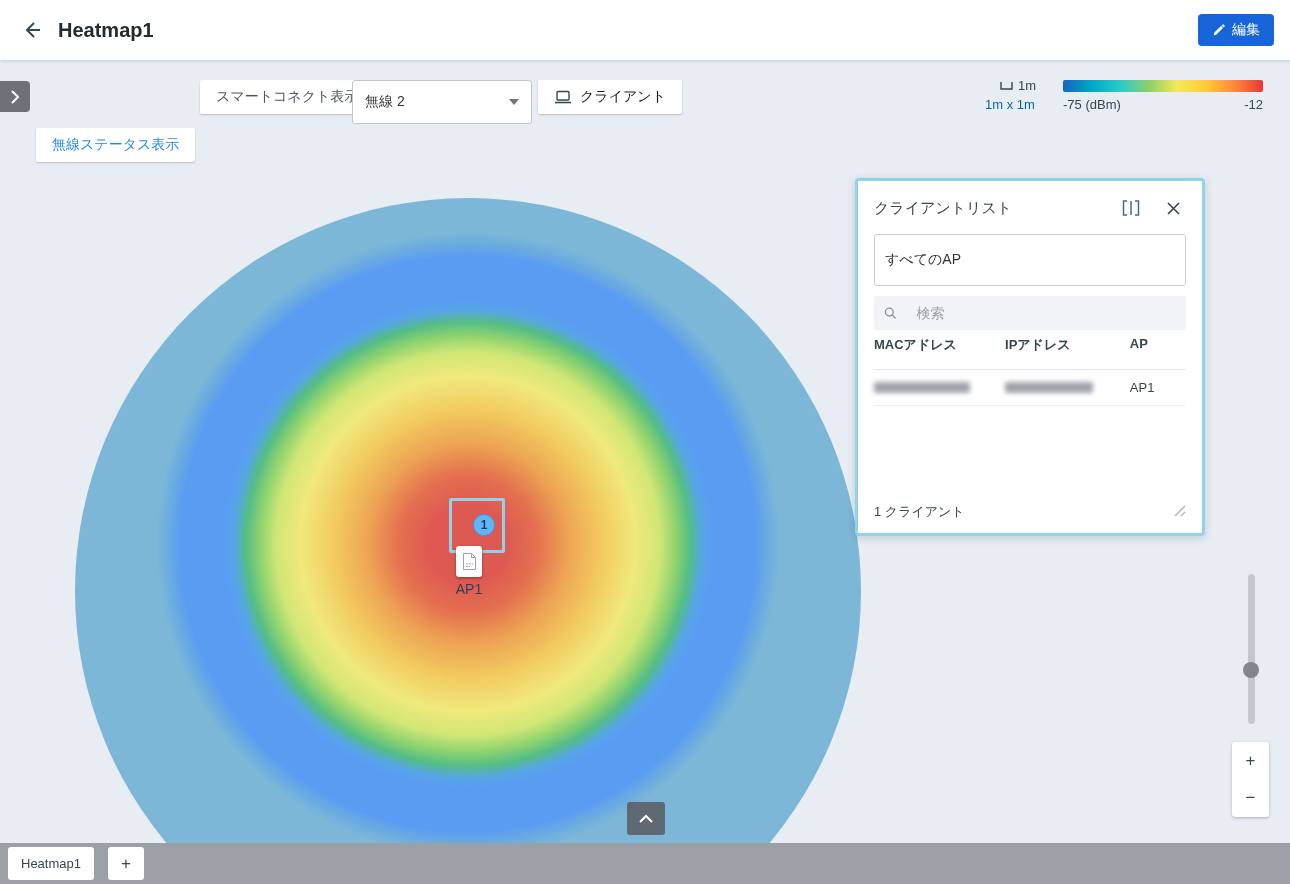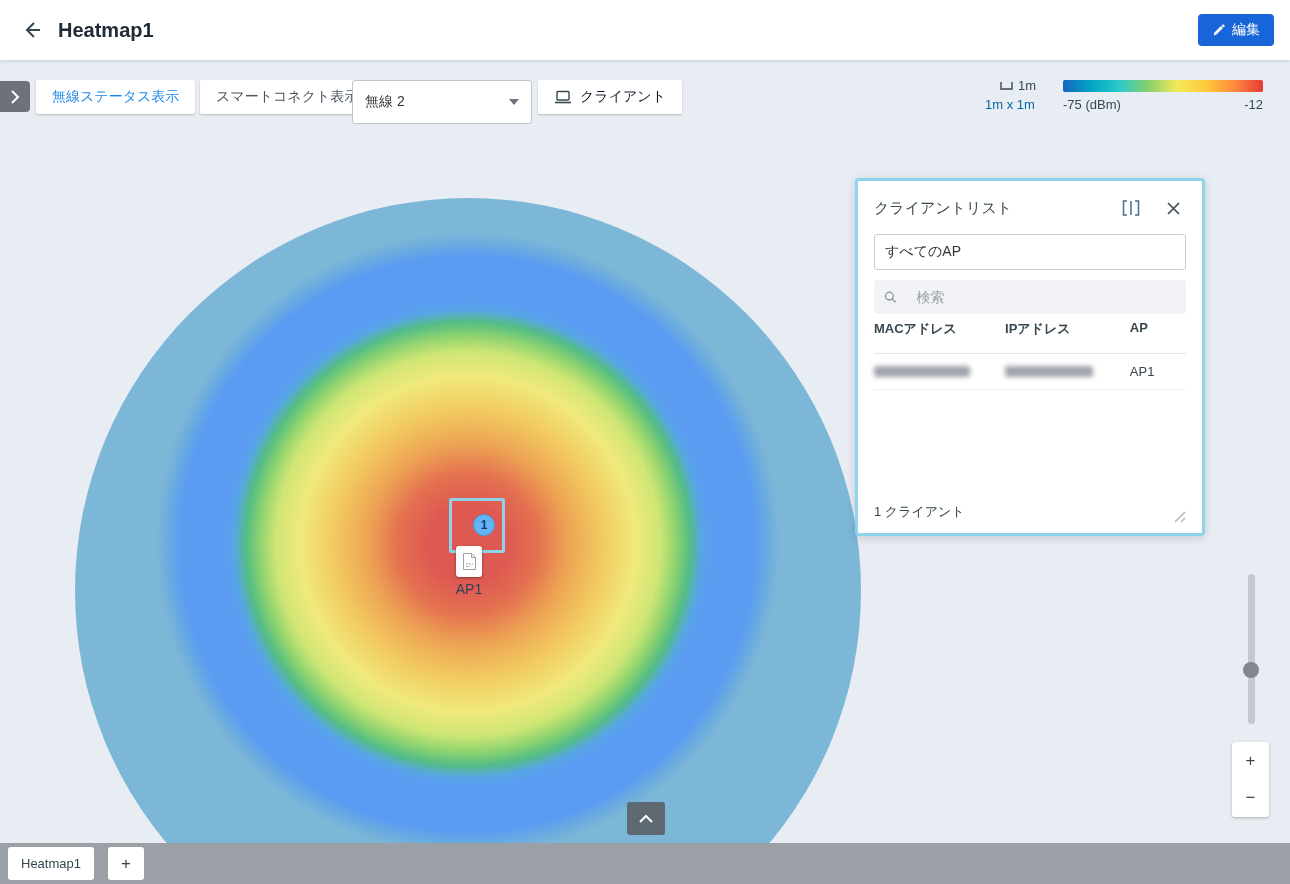--- a/index.html
+++ b/index.html
@@ -72,35 +72,35 @@
   
   .client-panel { position:absolute; left:855px; top:118px; width:350px; height:358px;
     background:#fff; border:3px solid #8fd4ec; border-radius:4px;
     box-shadow:0 2px 10px rgba(0,0,0,.15); z-index:30;
     display:flex; flex-direction:column; padding:14px 16px 10px 16px; }
   .cp-header { display:flex; align-items:center; }
   .cp-title { font-size:15px; color:#37474f; }
   .cp-icons { margin-left:auto; display:flex; align-items:center; gap:16px; }
   .icon-btn { border:none; background:transparent; cursor:pointer; width:26px; height:26px;
     display:flex; align-items:center; justify-content:center; }
-  .cp-filter { margin-top:13px; height:36px; width:100%; border:1px solid #c9ced6; border-radius:3px;
+  .cp-filter { margin-top:13px; height:52px; width:100%; border:1px solid #c9ced6; border-radius:3px;
     font-size:14px; color:#333; padding:0 10px; background:#fff;
     font-family:"Liberation Sans","DejaVu Sans",sans-serif; }
   .cp-search { margin-top:10px; height:34px; background:#f2f3f6; border-radius:3px;
     display:flex; align-items:center; padding:0 10px; gap:20px; }
   .cp-search input { border:none; background:transparent; outline:none; font-size:14px; color:#333;
     width:100%; font-family:"Liberation Sans","DejaVu Sans",sans-serif; }
   .cp-search input::placeholder { color:#9aa0a6; }
   .cp-table { margin-top:6px; width:100%; }
   .cp-thead { display:flex; height:34px; align-items:flex-start; border-bottom:1px solid #e4e7ec;
     font-size:13px; font-weight:bold; color:#37474f; }
   .cp-row { display:flex; height:36px; align-items:center; border-bottom:1px solid #eef0f3; font-size:13px; color:#37474f; }
   .col-mac { width:42%; } .col-ip { width:40%; } .col-ap { width:18%; }
   .blur-bar { height:11px; border-radius:2px; background:#7e848d; opacity:.75; filter:blur(2.5px); }
-  .cp-footer { margin-top:auto; display:flex; align-items:flex-end; }
+  .cp-footer { margin-top:auto; display:flex; }
   .cp-count { font-size:13px; color:#37474f; padding-bottom:2px; }
   .resize-handle { margin-left:auto; cursor:nwse-resize; }
 
   
   .zoom-slider { position:absolute; left:1243px; top:514px; width:16px; height:150px; z-index:20; cursor:pointer; }
   .zoom-slider .track { position:absolute; left:5px; top:0; width:7px; height:150px; background:#c5c8cd; border-radius:4px; }
   .zoom-slider .thumb { position:absolute; left:0; top:88px; width:16px; height:16px; border-radius:50%;
     background:#83878d; cursor:grab; }
   .zoom-panel { position:absolute; left:1232px; top:682px; width:37px; height:75px; background:#fff;
     border-radius:3px; box-shadow:0 1px 3px rgba(0,0,0,.25); z-index:20;
@@ -155,21 +155,21 @@
         </svg>
       </div>
       <div class="ap-label">AP1</div>
     </div>
 
     <button class="expand-btn">
       <svg width="10" height="14" viewBox="0 0 10 14">
         <path d="M2 1 L8 7 L2 13" fill="none" stroke="#ffffff" stroke-width="2"></path>
       </svg>
     </button>
-    <button class="tb-btn active" style="left:36px;">
+    <button class="tb-btn active" style="left:36px;margin-top:48px;">
       <span>無線ステータス表示</span>
     </button>
     <button class="tb-btn" style="left:200px;">
       <span>スマートコネクト表示</span>
     </button>
     <div class="tb-select">
       <span>無線 2</span>
       <span class="caret"></span>
     </div>
     <button class="tb-btn" style="left:538px; color:#0f172a;">

